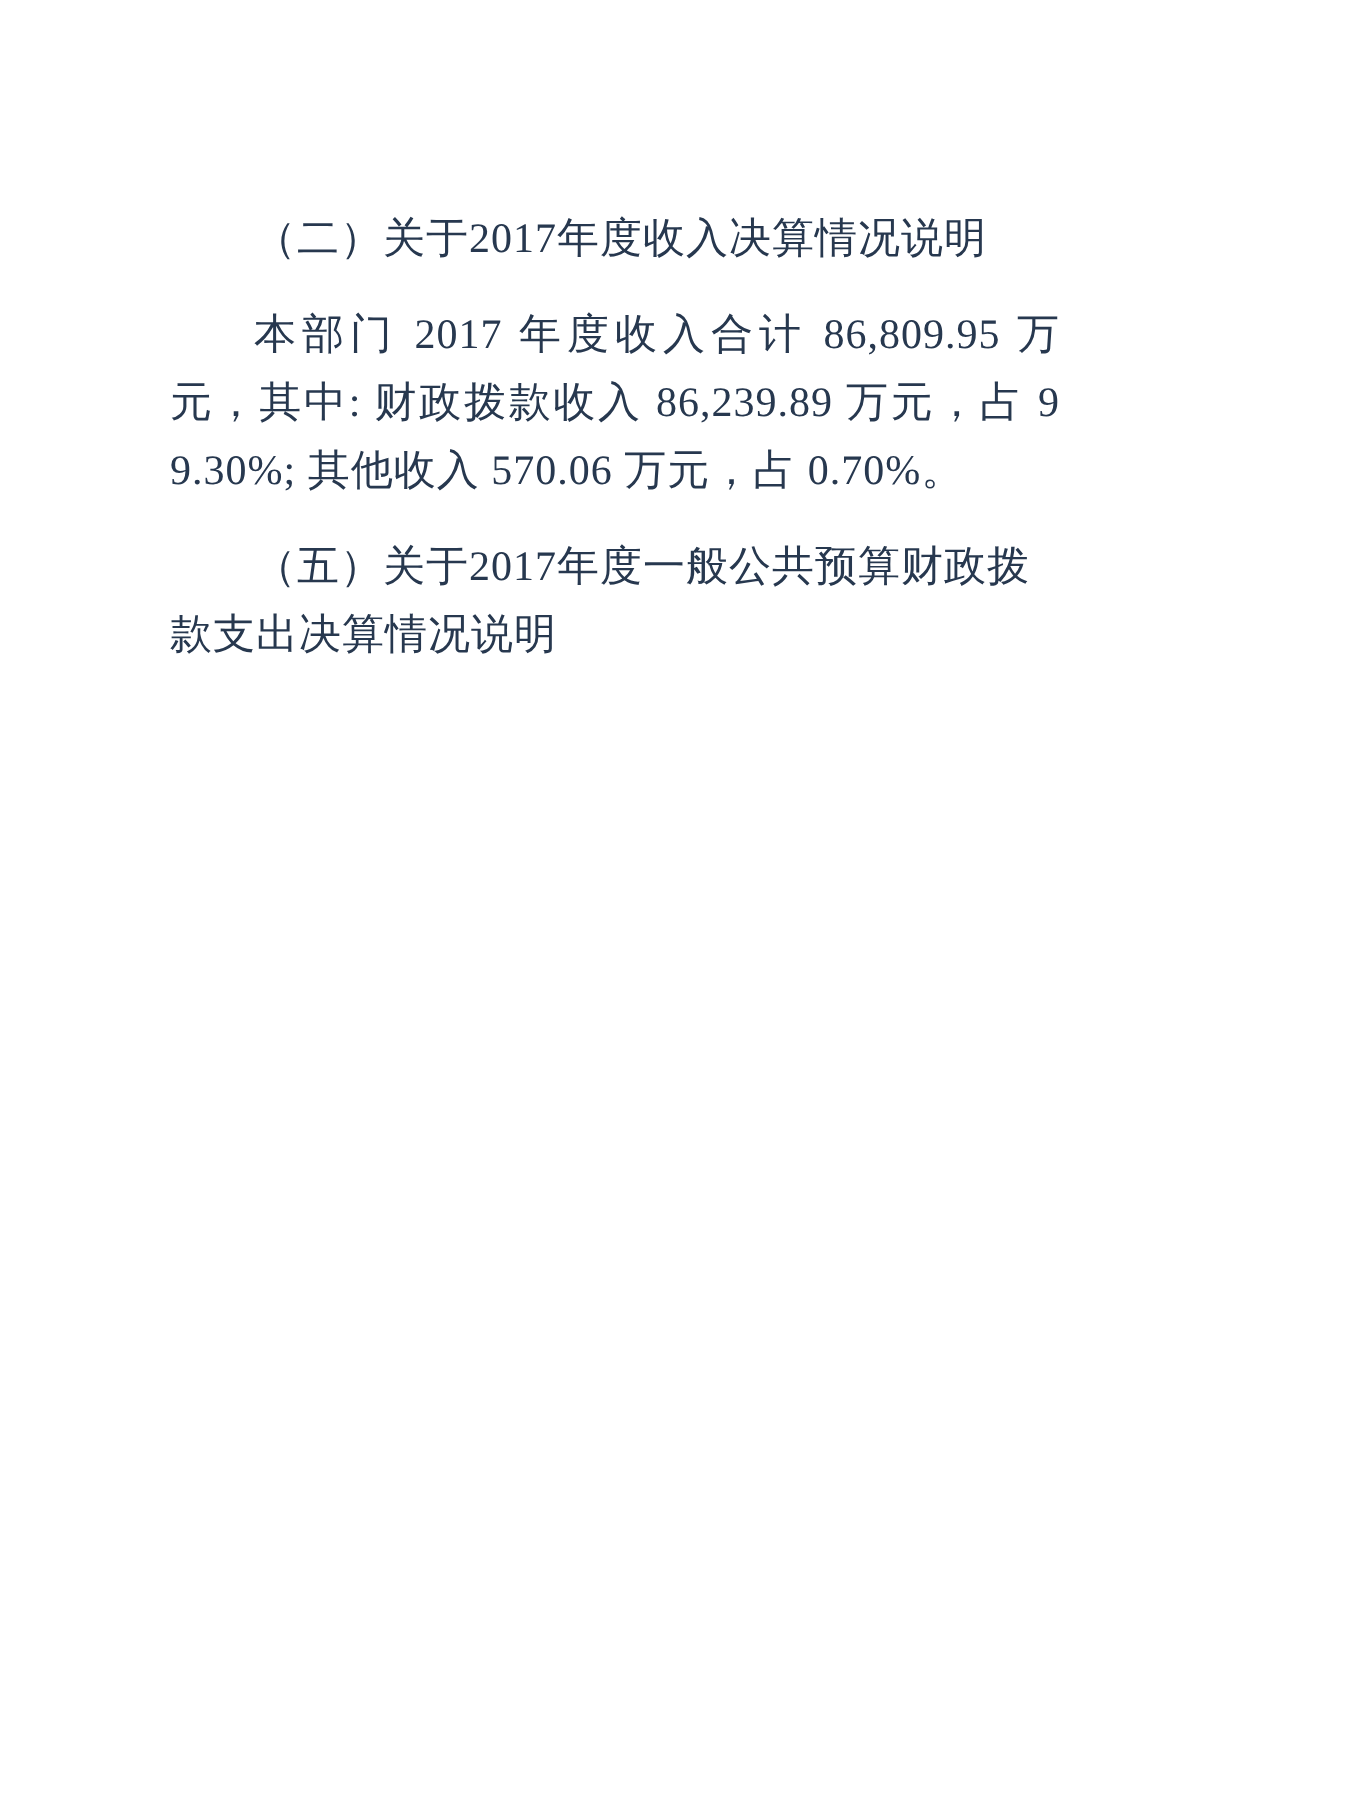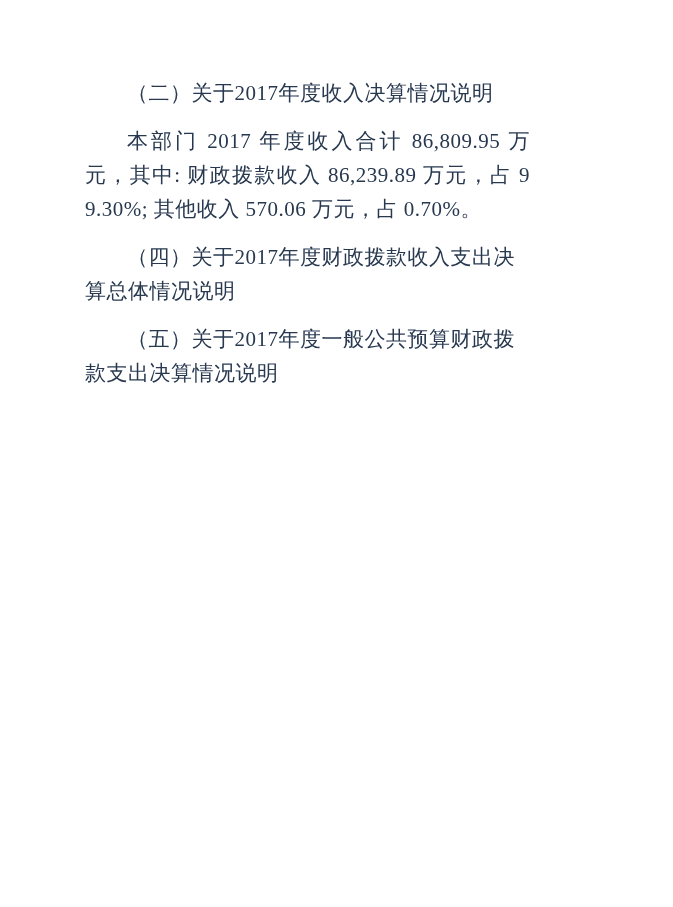--- a/index.html
+++ b/index.html
@@ -6,21 +6,21 @@
     margin: 0;
     padding: 0;
     background: #ffffff;
   }
   .page {
     position: relative;
     width: 606px;
     height: 907px;
     background: #ffffff;
     box-sizing: border-box;
-    padding: 76px 76px 0 85px;
+    padding: 102px 76px 0 85px;
     overflow: hidden;
     font-family: "Liberation Serif", "DejaVu Serif", serif;
     color: #27384f;
   }
   .block {
     margin: 0 0 14px 0;
     font-size: 21px;
     line-height: 34px;
     text-indent: 2em;
     letter-spacing: 0.5px;
@@ -37,17 +37,16 @@
 </head>
 <body>
 
 <div class="page">
   <p class="block doc-heading">（二）关于2017年度收入决算情况说明</p>
 
   <p class="block doc-para">本部门 2017 年度收入合计 86,809.95 万元，其中: 财政拨款收入 86,239.89 万元，占 99.30%; 其他收入 570.06 万元，占 0.70%。</p>
 
 
 
-  <p class="block doc-heading">（四）关于2017年度财政拨款收入支出决算总体情况说明</p>
 
 
   <p class="block doc-heading">（五）关于2017年度一般公共预算财政拨款支出决算情况说明</p>
 </div>
 
 </body></html>

